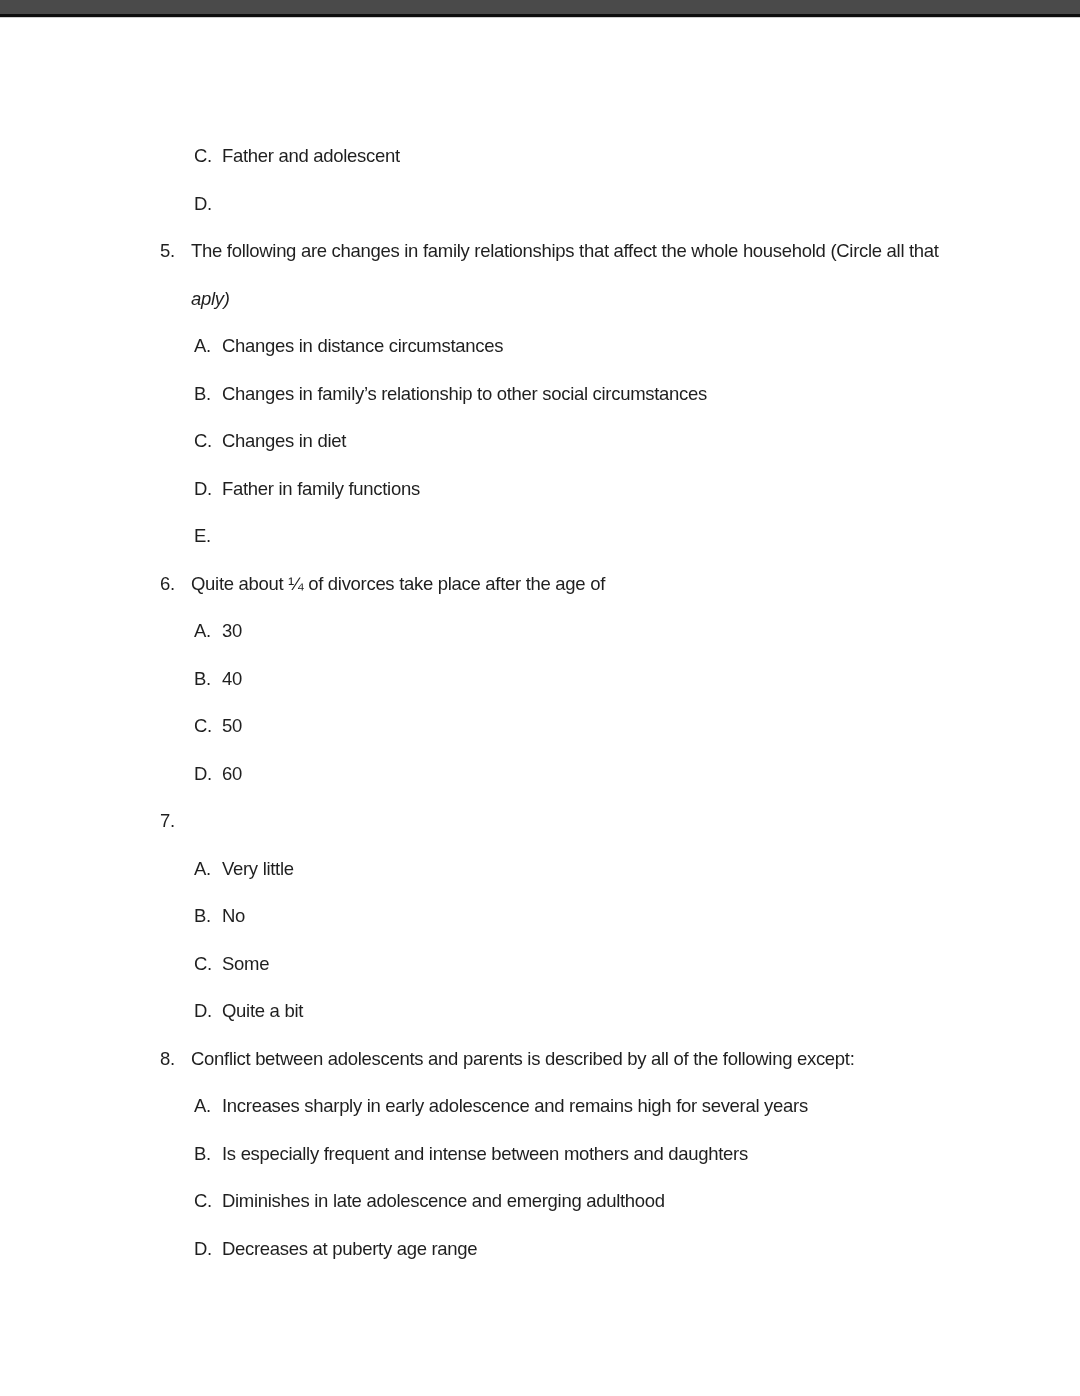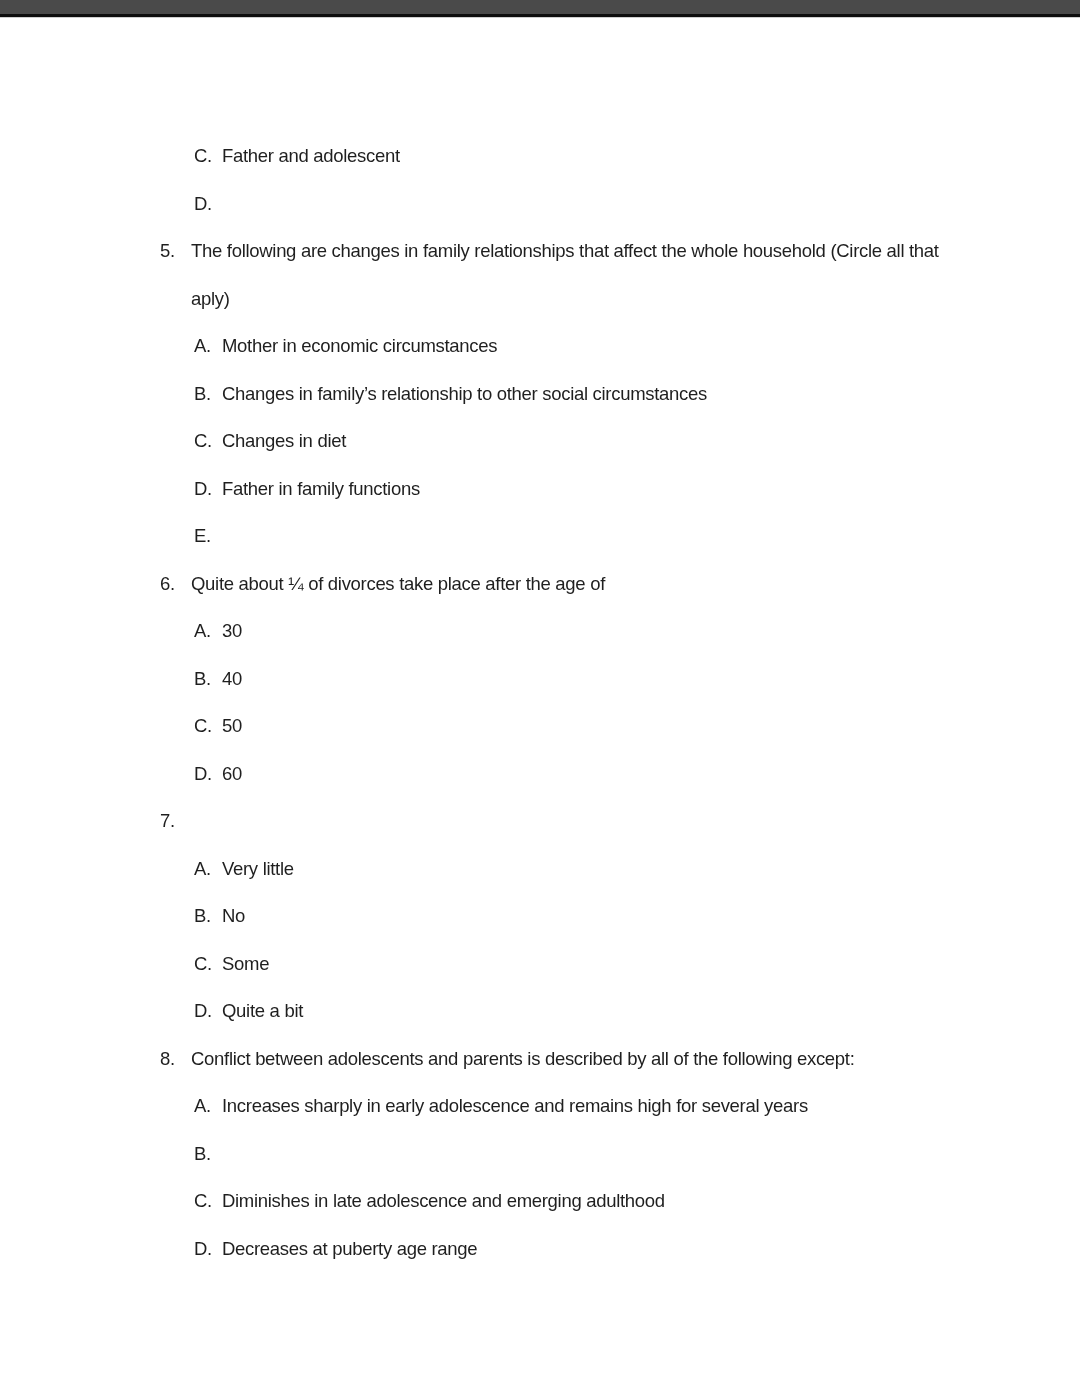--- a/index.html
+++ b/index.html
@@ -63,20 +63,21 @@
     width: 31px;
   }
   .opt {
     padding-left: 34px;
   }
   .opt .marker {
     width: 28px;
   }
   .cont {
     padding-left: 31px;
+    font-style: italic;
   }
   .blank-underline {
     display: inline-block;
     width: 79px;
     height: 2px;
     border-bottom: 2px solid #555555;
     transform: translateY(13px);
     margin: 0 2px;
   }
 </style>
@@ -100,21 +101,21 @@
 
     <div class="row q">
       <span class="marker">5.</span>
       <span>The following are changes in family relationships that affect the whole household (Circle all that</span>
     </div>
     <div class="row cont">
       <span>aply)</span>
     </div>
     <div class="row opt">
       <span class="marker">A.</span>
-      <span>Mother in economic circumstances</span>
+      <span>Changes in distance circumstances</span>
     </div>
     <div class="row opt">
       <span class="marker">B.</span>
       <span>Changes in family’s relationship to other social circumstances</span>
     </div>
     <div class="row opt">
       <span class="marker">C.</span>
       <span>Changes in diet</span>
     </div>
     <div class="row opt">
@@ -169,20 +170,21 @@
     <div class="row q">
       <span class="marker">8.</span>
       <span>Conflict between adolescents and parents is described by all of the following except:</span>
     </div>
     <div class="row opt">
       <span class="marker">A.</span>
       <span>Increases sharply in early adolescence and remains high for several years</span>
     </div>
     <div class="row opt">
       <span class="marker">B.</span>
+      <span>Is especially frequent and intense between mothers and daughters</span>
     </div>
     <div class="row opt">
       <span class="marker">C.</span>
       <span>Diminishes in late adolescence and emerging adulthood</span>
     </div>
     <div class="row opt">
       <span class="marker">D.</span>
       <span>Decreases at puberty age range</span>
     </div>
 

